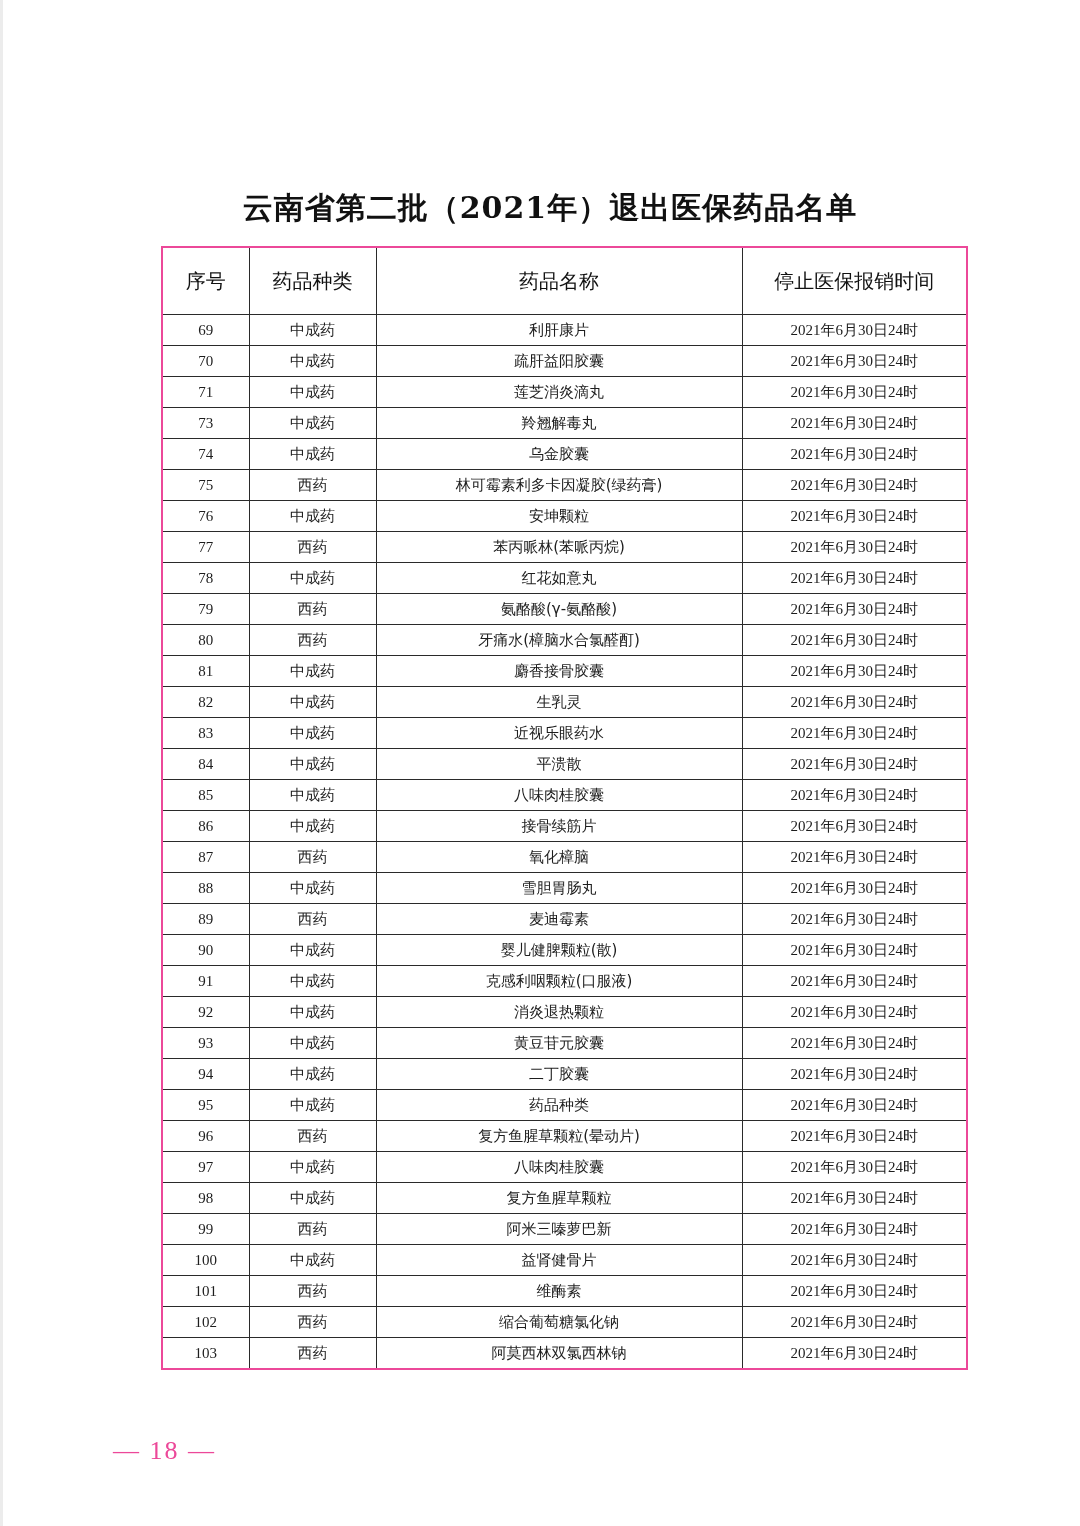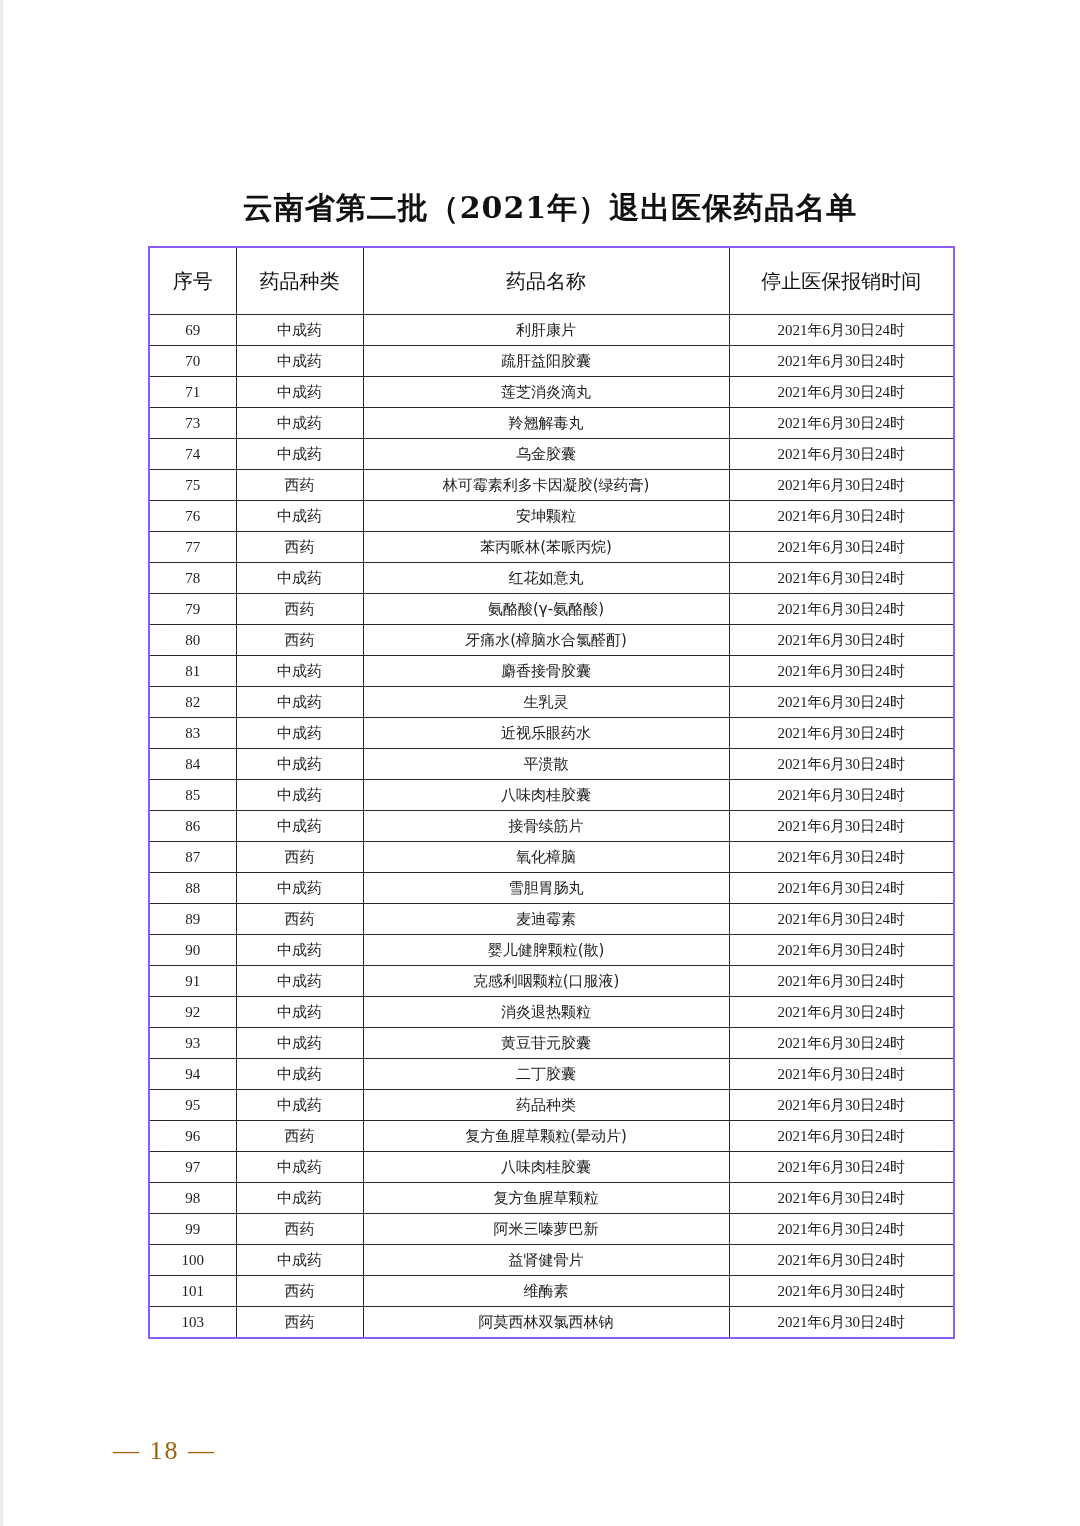--- a/index.html
+++ b/index.html
@@ -7,40 +7,40 @@
     width: 1080px; height: 1526px; background: #ffffff; position: relative; overflow: hidden;
     font-family: "DejaVu Serif", "Liberation Serif", serif; color: #1a1a1a;
   }
   .page-edge { position: absolute; left: 0; top: 0; width: 3px; height: 1526px; background: #ececec; }
   .title {
     position: absolute; left: 0; top: 188px; width: 1100px; text-align: center;
     font-family: "DejaVu Serif", serif; font-size: 30px; font-weight: bold; color: #111;
     letter-spacing: 1px;
   }
   table.drug-table {
-    position: absolute; left: 148px; top: 246px; width: 805px;
+    position: absolute; left: 161px; top: 246px; width: 805px;
     border-collapse: collapse; table-layout: fixed;
-    border: 2px solid #8b5cf6;
+    border: 2px solid #ec4899;
   }
   table.drug-table th, table.drug-table td {
     border: 1px solid #2a2a2a; text-align: center; padding: 0; overflow: hidden; white-space: nowrap;
   }
   table.drug-table th {
     height: 66px; font-size: 20px; font-weight: normal; color: #111;
     font-family: "DejaVu Sans", sans-serif;
   }
   table.drug-table td {
     height: 30px; font-size: 15px; color: #1d1d1d;
   }
   td.col-num, td.col-date { font-family: "Liberation Serif", serif; font-size: 16px; }
   td.col-type, td.col-name { font-family: "DejaVu Sans", sans-serif; font-size: 14.5px; }
   tbody tr:nth-child(odd) td { background: #ffffff; }
   .page-number {
     position: absolute; left: 113px; top: 1436px; font-family: "Liberation Serif", serif;
-    font-size: 26px; color: #a16207; letter-spacing: 2px;
+    font-size: 26px; color: #ec4899; letter-spacing: 2px;
   }
 </style>
 </head>
 <body>
 
 <div class="page-edge"></div>
 
 <div class="title">云南省第二批（2021年）退出医保药品名单</div>
 
 <table class="drug-table">
@@ -245,20 +245,26 @@
         <td class="col-name">益肾健骨片</td>
         <td class="col-date">2021年6月30日24时</td>
       </tr>
       <tr>
         <td class="col-num">101</td>
         <td class="col-type">西药</td>
         <td class="col-name">维酶素</td>
         <td class="col-date">2021年6月30日24时</td>
       </tr>
       <tr>
+        <td class="col-num">102</td>
+        <td class="col-type">西药</td>
+        <td class="col-name">缩合葡萄糖氯化钠</td>
+        <td class="col-date">2021年6月30日24时</td>
+      </tr>
+      <tr>
         <td class="col-num">103</td>
         <td class="col-type">西药</td>
         <td class="col-name">阿莫西林双氯西林钠</td>
         <td class="col-date">2021年6月30日24时</td>
       </tr>
     </tbody>
 </table>
 
 <div class="page-number">— 18 —</div>
 

